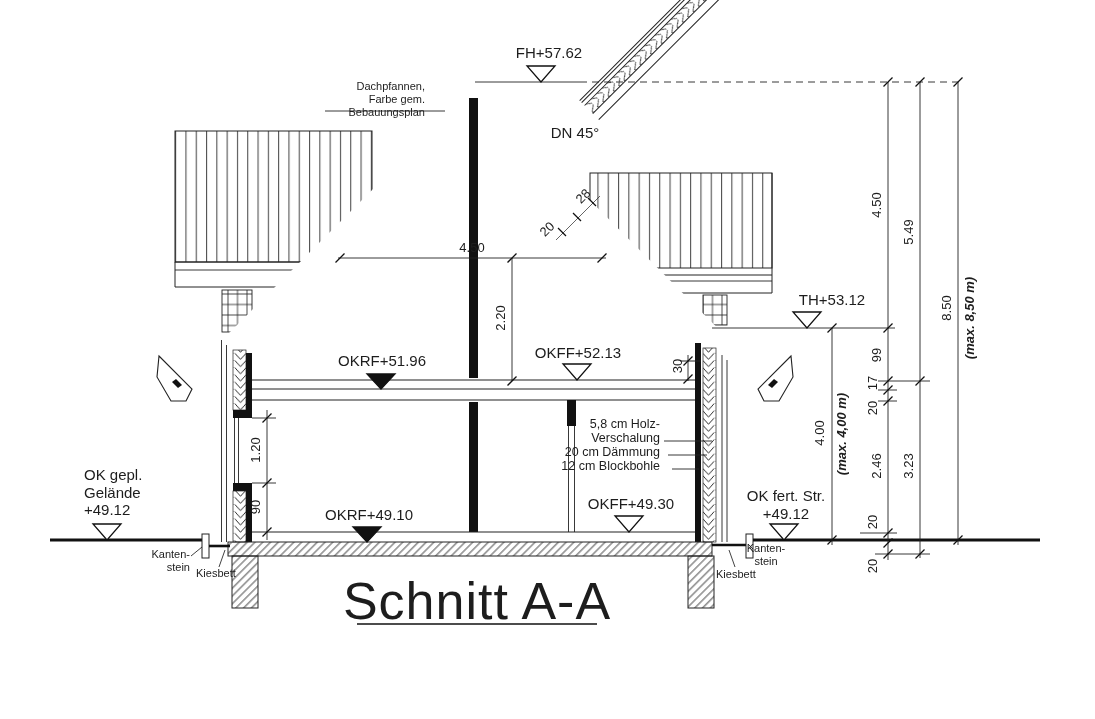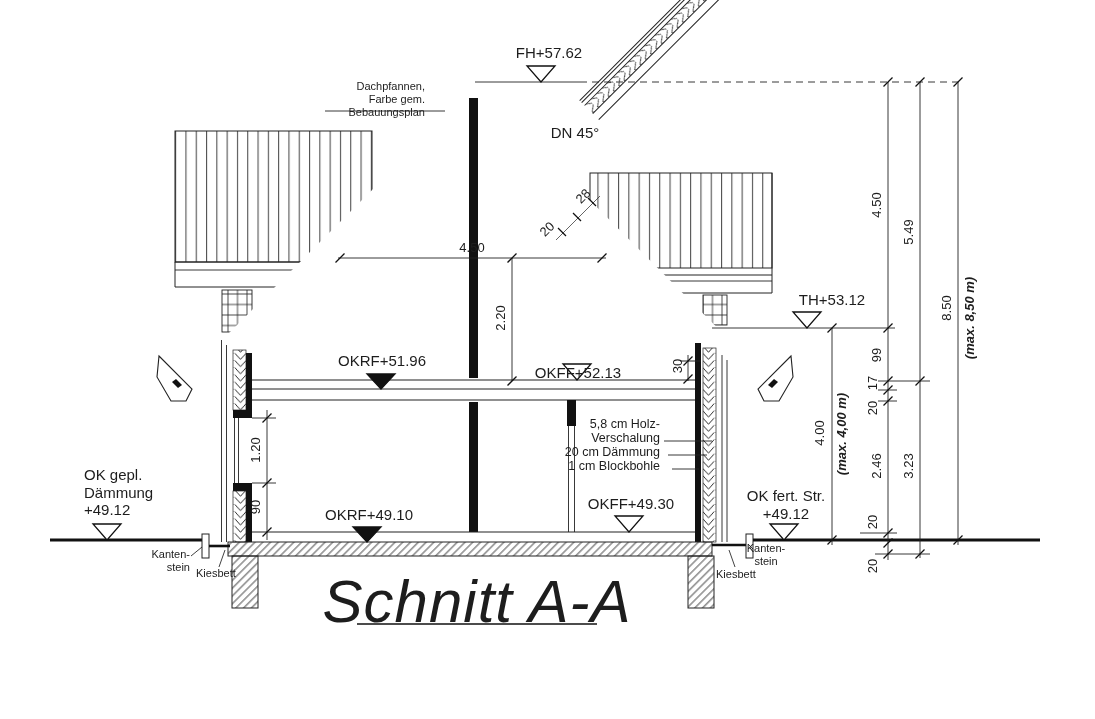--- a/index.html
+++ b/index.html
@@ -11,21 +11,21 @@
   .r90{transform:translate(-50%,-50%) rotate(-90deg);}
   .r45{transform:translate(-50%,-50%) rotate(-45deg);}
   .f15{font-size:15px;}
   .f13{font-size:13px;}
   .f12{font-size:12.5px;}
   .f11{font-size:11px;}
   .bi{font-weight:bold;font-style:italic;}
   .rt{text-align:right;}
   .ctr{text-align:center;}
   .lh{line-height:1.18;}
-  #title{font-size:60px;letter-spacing:1px;font-style:italic;}
+  #title{font-size:52px;letter-spacing:1px;}
   #note-box{position:absolute;left:275px;top:645px;width:400px;height:30px;
             border:1.6px solid #111;display:flex;align-items:center;justify-content:center;
             font-size:15px;}
 </style>
 </head>
 <body>
 
 <div id="stage">
 
 <svg id="drawing" width="1095" height="719" viewBox="0 0 1095 719">
@@ -232,27 +232,27 @@
 <div class="lbl c f15" style="left:549px;top:52px;">FH+57.62</div>
 <div class="lbl f11 rt lh" style="left:330px;top:80px;width:95px;">
   <div>Dachpfannen,</div>
   <div>Farbe gem.</div>
   <div>Bebauungsplan</div>
 </div>
 <div class="lbl c f15" style="left:575px;top:132px;">DN 45°</div>
 <div class="lbl c f15" style="left:832px;top:299px;">TH+53.12</div>
 
 <div class="lbl c f15" style="left:382px;top:360px;">OKRF+51.96</div>
-<div class="lbl c f15" style="left:578px;top:352px;margin-top:20px;">OKFF+52.13</div>
+<div class="lbl c f15" style="left:578px;top:352px;">OKFF+52.13</div>
 <div class="lbl c f15" style="left:369px;top:514px;">OKRF+49.10</div>
 <div class="lbl c f15" style="left:631px;top:503px;">OKFF+49.30</div>
 
 <div class="lbl f15 lh" style="left:84px;top:466px;">
   <div>OK gepl.</div>
-  <div>Dämmung</div>
+  <div>Gelände</div>
   <div>+49.12</div>
 </div>
 <div class="lbl f15 ctr lh" style="left:730px;top:487px;width:112px;">
   <div>OK fert. Str.</div>
   <div>+49.12</div>
 </div>
 
 <div class="lbl f11 rt lh" style="left:140px;top:548px;width:50px;">
   <div>Kanten-</div>
   <div>stein</div>
@@ -261,21 +261,21 @@
 <div class="lbl f11 ctr lh" style="left:742px;top:542px;width:48px;">
   <div>Kanten-</div>
   <div>stein</div>
 </div>
 <div class="lbl f11" style="left:716px;top:568px;">Kiesbett</div>
 
 <div class="lbl f12 rt" style="left:520px;top:417px;width:140px;line-height:14px;">
   <div>5,8 cm Holz-</div>
   <div>Verschalung</div>
   <div>20 cm Dämmung</div>
-  <div>1 cm Blockbohle</div>
+  <div>12 cm Blockbohle</div>
 </div>
 
 <div class="lbl c f13" style="left:472px;top:247px;">4.50</div>
 <div class="lbl r90 f13" style="left:500px;top:318px;">2.20</div>
 <div class="lbl r90 f13" style="left:677px;top:366px;">30</div>
 <div class="lbl r45 f13" style="left:547px;top:229px;">20</div>
 <div class="lbl r45 f13" style="left:583px;top:196px;">28</div>
 <div class="lbl r90 f13" style="left:255px;top:450px;">1.20</div>
 <div class="lbl r90 f13" style="left:255px;top:507px;">90</div>
 

